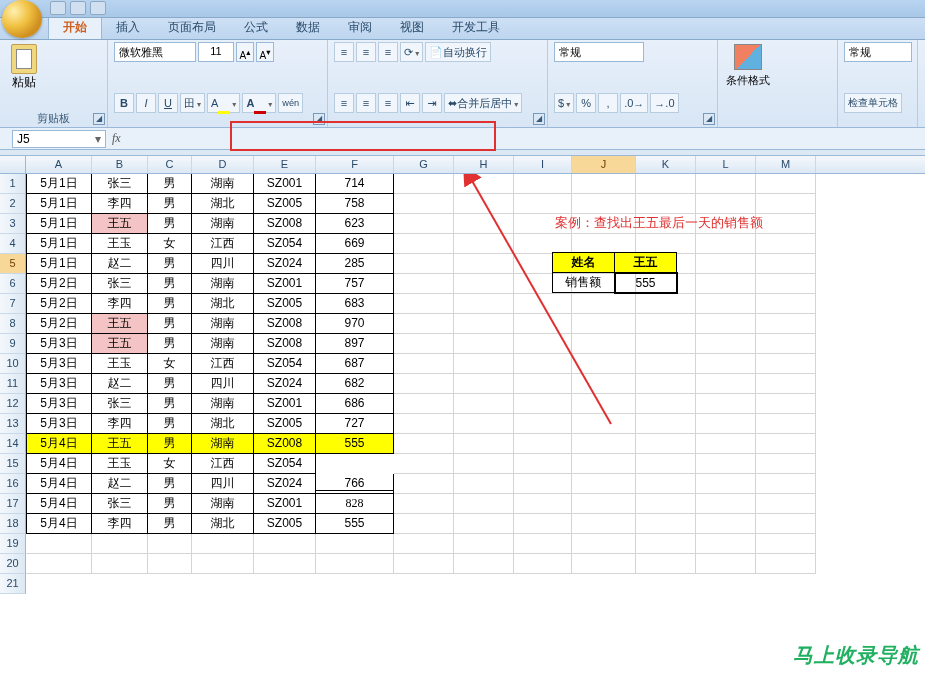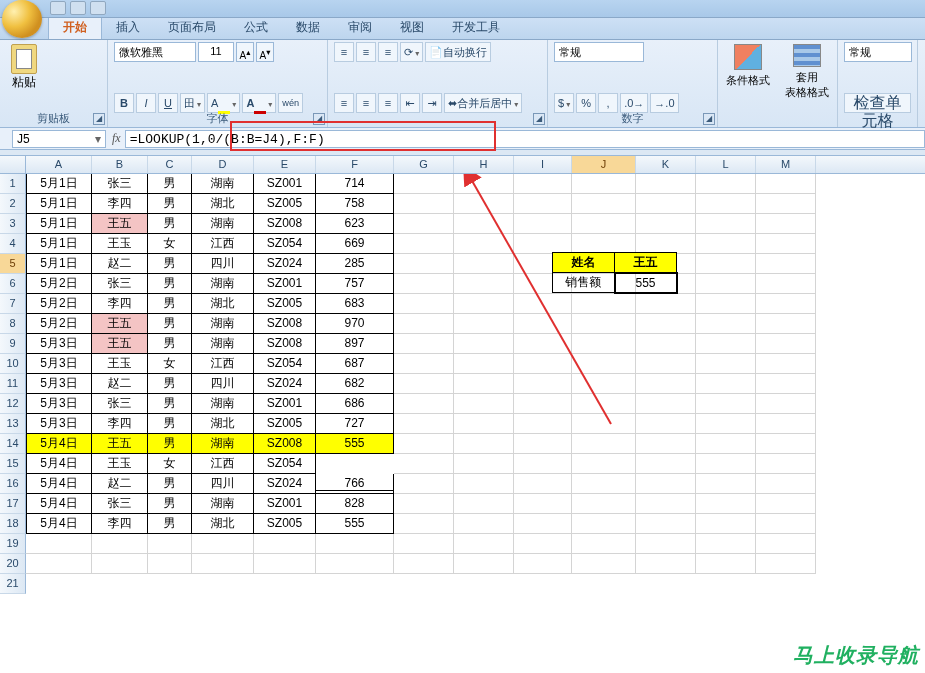--- a/index.html
+++ b/index.html
@@ -151,21 +151,20 @@
     </div>
     <div class="font-row2">
       <div class="rb-btn"><b>B</b></div>
       <div class="rb-btn"><i>I</i></div>
       <div class="rb-btn"><u>U</u></div>
       <div class="rb-btn dd">田</div>
       <div class="rb-btn dd">A<span class="highlight-swatch"></span></div>
       <div class="rb-btn dd"><b>A</b><span class="color-swatch"></span></div>
       <div class="rb-btn"><sup>wén</sup></div>
     </div>
-    <div class="group-label">字体</div>
     <div class="group-expand">◢</div>
   </div>
 
   <div class="ribbon-group align-group">
     <div class="align-row">
       <div class="rb-btn">≡</div>
       <div class="rb-btn">≡</div>
       <div class="rb-btn">≡</div>
       <div class="rb-btn dd">⟳</div>
       <div class="rb-btn" style="width:auto">📄<span>自动换行</span></div>
@@ -185,53 +184,46 @@
     <div class="align-row">
       <div class="num-fmt">常规</div>
     </div>
     <div class="align-row align-row2">
       <div class="rb-btn dd">$</div>
       <div class="rb-btn">%</div>
       <div class="rb-btn">,</div>
       <div class="rb-btn">.0→</div>
       <div class="rb-btn">→.0</div>
     </div>
-    <div class="group-label">数字</div>
     <div class="group-expand">◢</div>
   </div>
 
   <div class="ribbon-group styles-group">
     <div class="style-btn">
       <div class="style-icon cond-icon"></div>
       <span>条件格式</span>
     </div>
-    <div class="style-btn">
-      <div class="style-icon tbl-icon"></div>
-      <span style="white-space:pre-line">套用
-表格格式</span>
-    </div>
   </div>
 
   <div class="ribbon-group numfmt-group">
     <div class="num-fmt" style="width:68px">常规</div>
     <div class="align-row align-row2">
-        <div class="rb-btn" style="width:auto;font-size:16px">检查单元格</div>
+        <div class="rb-btn" style="width:auto;font-size:10px">检查单元格</div>
       </div>
   </div>
 </div>
 
 <div class="formula-bar">
   <div class="name-box">
     <span>J5</span>
     <span class="name-box-arrow">▾</span>
   </div>
   <div class="fx-btn-area">
     <span class="fx-icon">fx</span>
   </div>
-  <div class="formula-input">=LOOKUP(1,0/(B:B=J4),F:F)</div>
 </div>
 <div class="formula-highlight"></div>
 
 <div style="height:6px;background:#dce8f4;border-bottom:1px solid #9ab8d8"></div>
 
 <div class="grid-area">
   <div class="col-headers" id="colh">
     <div class="corner"></div>
   <div class="col-h col-A" style="width: 66px;">A</div>
       <div class="col-h col-B" style="width: 56px;">B</div>
@@ -512,21 +504,21 @@
           <div class="cell col-K" style="width: 60px;"></div>
           <div class="cell col-L" style="width: 60px;"></div>
           <div class="cell col-M" style="width: 60px;"></div>
         </div>
         <div class="row">
           <div class="cell col-A bord c-center bord-l" style="width: 66px;">5月4日</div>
           <div class="cell col-B bord c-center" style="width: 56px;">张三</div>
           <div class="cell col-C bord c-center" style="width: 44px;">男</div>
           <div class="cell col-D bord c-center" style="width: 62px;">湖南</div>
           <div class="cell col-E bord c-center" style="width: 62px;">SZ001</div>
-          <div class="cell col-F bord c-center" style="width: 78px;">828</div>
+          <div class="cell col-F bord c-center" style="width: 78px; font-family: Liberation Serif, serif;">828</div>
           <div class="cell col-G" style="width: 60px;"></div>
           <div class="cell col-H" style="width: 60px;"></div>
           <div class="cell col-I" style="width: 58px;"></div>
           <div class="cell col-J" style="width: 64px;"></div>
           <div class="cell col-K" style="width: 60px;"></div>
           <div class="cell col-L" style="width: 60px;"></div>
           <div class="cell col-M" style="width: 60px;"></div>
         </div>
         <div class="row">
           <div class="cell col-A bord c-center bord-l" style="width: 66px;">5月4日</div>
@@ -566,20 +558,21 @@
           <div class="cell col-E" style="width: 62px;"></div>
           <div class="cell col-F" style="width: 78px;"></div>
           <div class="cell col-G" style="width: 60px;"></div>
           <div class="cell col-H" style="width: 60px;"></div>
           <div class="cell col-I" style="width: 58px;"></div>
           <div class="cell col-J" style="width: 64px;"></div>
           <div class="cell col-K" style="width: 60px;"></div>
           <div class="cell col-L" style="width: 60px;"></div>
           <div class="cell col-M" style="width: 60px;"></div>
         </div>
+        <div class="case-text">案例：查找出王五最后一天的销售额</div>
       <table class="lookup-tbl">
         <tbody>
             <tr>
           <td class="lh">姓名</td>
           <td class="lh">王五</td>
         </tr>
         <tr>
           <td>销售额</td>
           <td class="val-cell">555</td>
         </tr>

